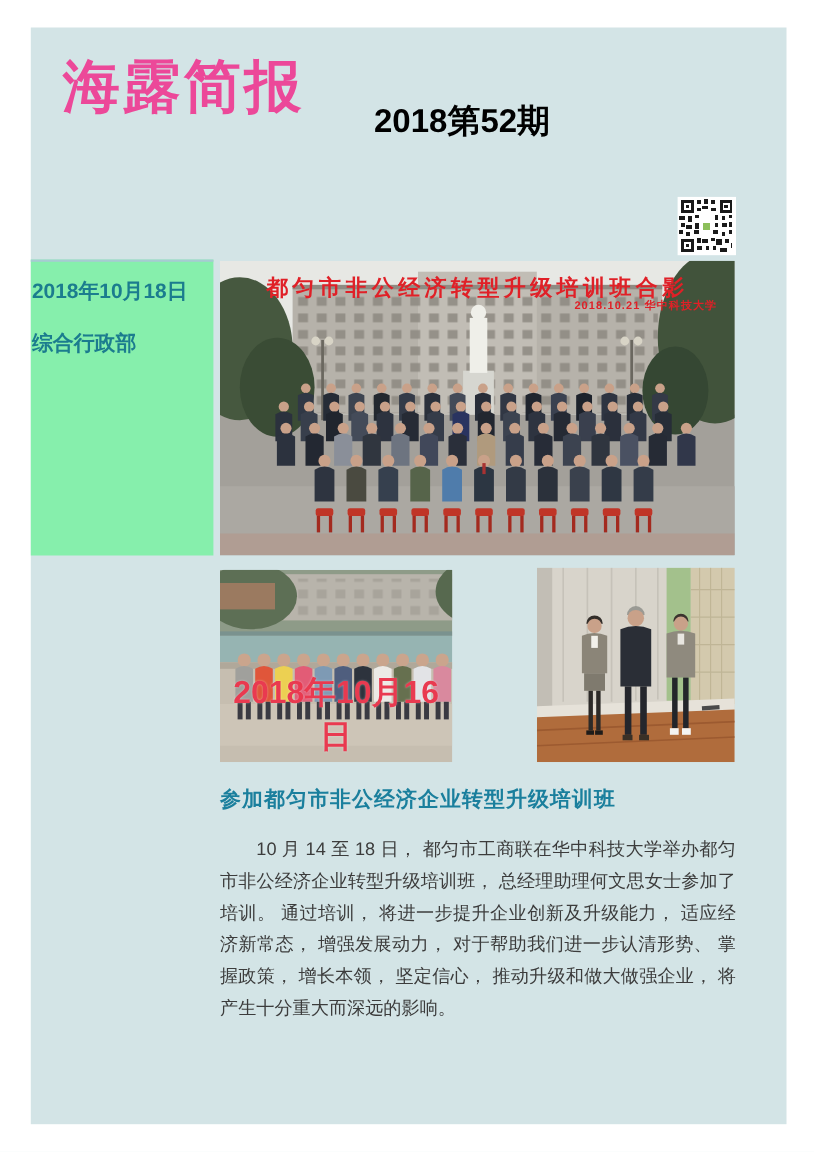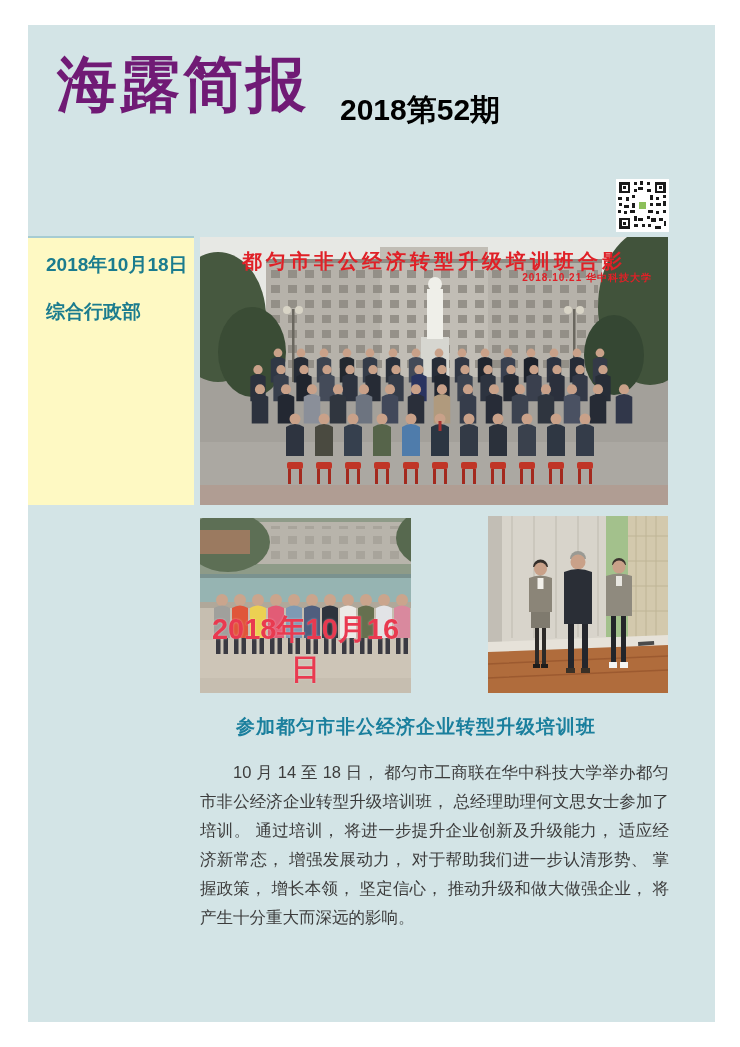--- a/index.html
+++ b/index.html
@@ -1,46 +1,46 @@
 <!DOCTYPE html>
 <html><head>
 <meta charset="utf-8">
 <style>
   * { margin:0; padding:0; box-sizing:border-box; }
   body { background:#ffffff; font-family:"Liberation Sans", sans-serif; }
   .page { position:relative; width:740px; height:1047px; background:#ffffff; overflow:hidden; }
   .panel { position:absolute; left:28px; top:25px; width:687px; height:997px; background:#d3e4e6; }
 
-  .masthead-title { position:absolute; left:57px; top:50px; font-size:60px; font-weight:900;
-    color:#701a75; letter-spacing:3px; line-height:1.15; }
+  .masthead-title { position:absolute; left:57px; top:50px; font-size:52px; font-weight:900;
+    color:#ec4899; letter-spacing:3px; line-height:1.15; }
   .issue-number { position:absolute; left:340px; top:90px; font-size:30px; font-weight:700; color:#000000; }
 
   .qr-box { position:absolute; left:616px; top:179px; width:53px; height:53px; background:#ffffff;
     display:flex; align-items:center; justify-content:center; }
 
   .sidebar-box { position:absolute; left:28px; top:236px; width:166px; height:269px;
-    background:#fef9c3; border-top:2px solid #a6ccd2; padding:14px 0 0 18px; }
+    background:#86efac; border-top:2px solid #a6ccd2; padding:14px 0 0 1px; }
   .side-date { font-size:19px; font-weight:700; color:#1b7c8e; margin-bottom:21px; }
   .side-dept { font-size:19px; font-weight:700; color:#1b7c8e; }
 
   .photo { position:absolute; overflow:hidden; }
   .photo-main  { left:200px; top:237px; width:468px; height:268px; }
   .photo-left  { left:200px; top:518px; width:211px; height:175px; }
   .photo-right { left:488px; top:516px; width:180px; height:177px; }
   .photo svg { display:block; }
 
   .main-caption-title { position:absolute; top:11px; left:0; right:0; text-align:center;
     font-size:20px; font-weight:700; color:#e02027; letter-spacing:4px; white-space:nowrap; }
   .main-caption-sub { position:absolute; top:34px; right:16px; font-size:10px; font-weight:700;
     color:#e02027; letter-spacing:1px; }
   .left-date-overlay { position:absolute; bottom:3px; left:0; right:0; text-align:center;
     font-size:29px; font-weight:800; color:#e93a50; text-shadow:0 0 2px rgba(255,255,255,.45); }
 
   .article-heading { position:absolute; left:200px; top:714px; width:470px;
-    font-size:19px; font-weight:700; color:#1a7f9d; letter-spacing:1px;margin-left:36px; }
+    font-size:19px; font-weight:700; color:#1a7f9d; letter-spacing:1px; }
   .article-body { position:absolute; left:200px; top:758px; width:469px;
     font-size:16.5px; line-height:29px; color:#3c3c3c; text-align:justify; text-indent:2em; }
 </style>
 </head>
 <body>
 
 <div class="page">
   <div class="panel"></div>
 
   <div class="masthead-title">海露简报</div>

